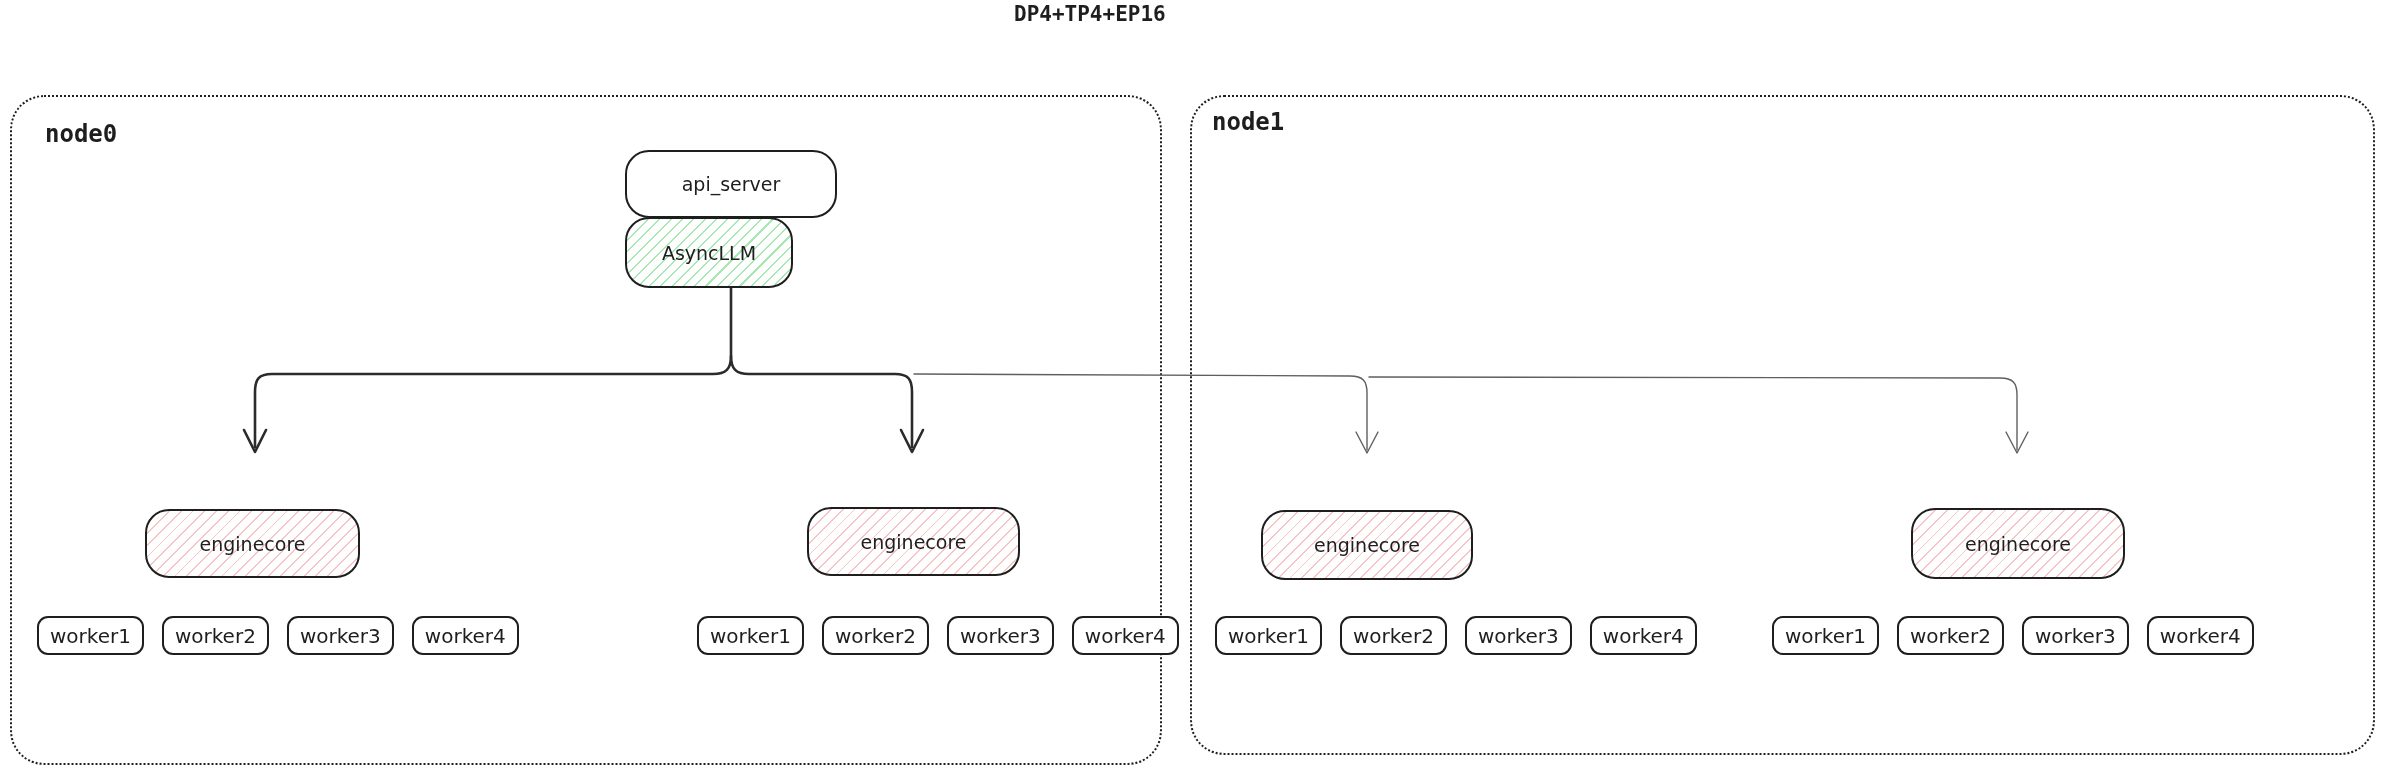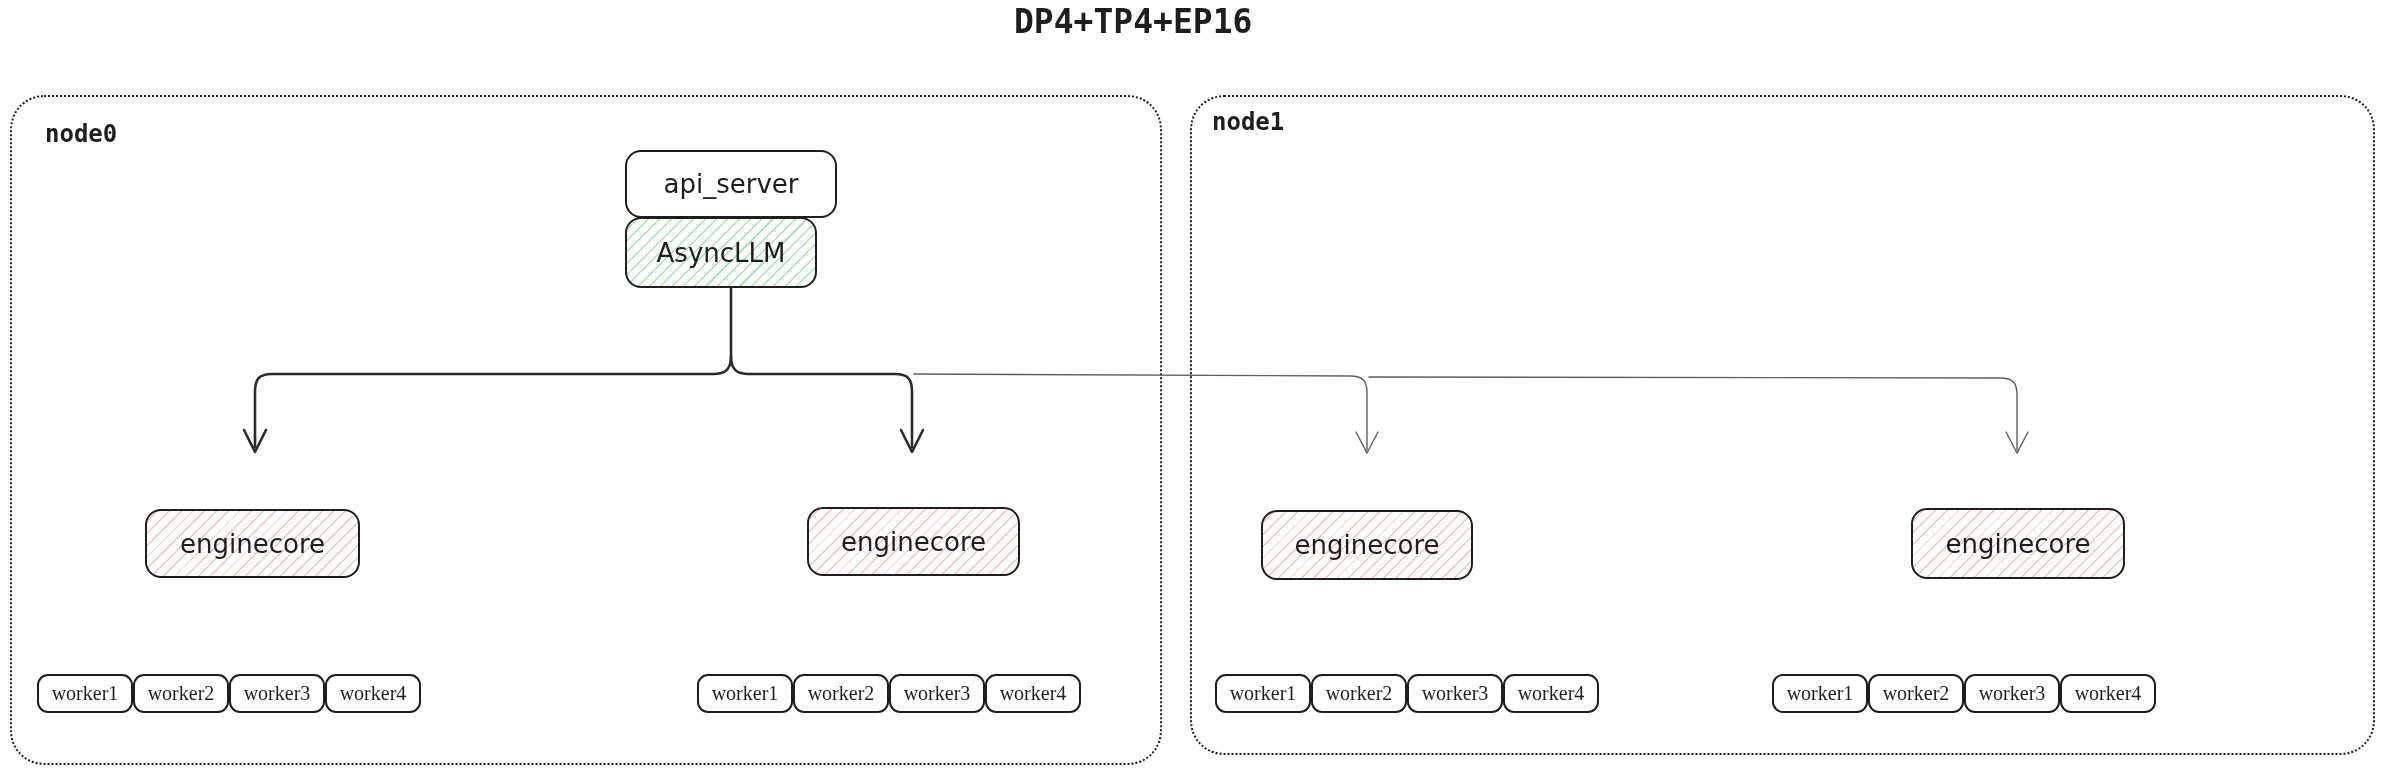--- a/index.html
+++ b/index.html
@@ -10,21 +10,21 @@
     background: #ffffff;
     font-family: "DejaVu Sans", sans-serif;
     color: #1e1e1e;
     overflow: hidden;
   }
   .diagram-title {
     position: absolute;
     left: 1014px;
     top: 2px;
     font-family: "DejaVu Sans Mono", monospace;
-    font-size: 33px;
+    font-size: 21px;
     font-weight: 600;
     color: #1e1e1e;
     white-space: nowrap;
   }
   .node-box {
     position: absolute;
     border: 2.5px dotted #1e1e1e;
     border-radius: 34px;
     background: transparent;
   }
@@ -38,56 +38,56 @@
     color: #1e1e1e;
     white-space: nowrap;
   }
   #node0-label { left: 45px;   top: 120px; }
   #node1-label { left: 1212px; top: 108px; }
 
   .rounded-box {
     position: absolute;
     box-sizing: border-box;
     border: 2.5px solid #1e1e1e;
-    border-radius: 16px;
+    border-radius: 24px;
     background: #ffffff;
     display: flex;
     align-items: center;
     justify-content: center;
-    font-size: 26px;
+    font-size: 19px;
     font-weight: 500;
     color: #1e1e1e;
     white-space: nowrap;
   }
   #api-server-box { left: 625px; top: 150px; width: 212px; height: 68px; z-index: 3; }
-  #asyncllm-box   { left: 625px; top: 217px; width: 192px; height: 71px; z-index: 3;
+  #asyncllm-box   { left: 625px; top: 217px; width: 168px; height: 71px; z-index: 3;
     background-color: #ffffff;
     background-image: repeating-linear-gradient(135deg,
       rgba(0,0,0,0) 0px, rgba(0,0,0,0) 6.5px,
       #a6e9b3 6.5px, #a6e9b3 8px);
   }
   .enginecore-box {
     background-color: #ffffff;
     background-image: repeating-linear-gradient(135deg,
       rgba(0,0,0,0) 0px, rgba(0,0,0,0) 7px,
       #f5c6c3 7px, #f5c6c3 8.3px);
     z-index: 3;
     margin-top: 48px;
   }
   #enginecore-0 { left: 145px;  top: 461px; width: 215px; height: 69px; }
   #enginecore-1 { left: 807px;  top: 459px; width: 213px; height: 69px; }
   #enginecore-2 { left: 1261px; top: 462px; width: 212px; height: 70px; }
   #enginecore-3 { left: 1911px; top: 460px; width: 214px; height: 71px; }
 
   .worker-row {
     position: absolute;
-    top: 674px;
+    top: 616px;
     display: flex;
+    gap: 18px;
     z-index: 3;
-    font-family: Liberation Serif, serif;
   }
   #worker-row-0 { left: 37px;   }
   #worker-row-1 { left: 697px;  }
   #worker-row-2 { left: 1215px; }
   #worker-row-3 { left: 1772px; }
   .worker-box {
     box-sizing: border-box;
     min-width: 96px;
     height: 39px;
     padding: 0 11px;

